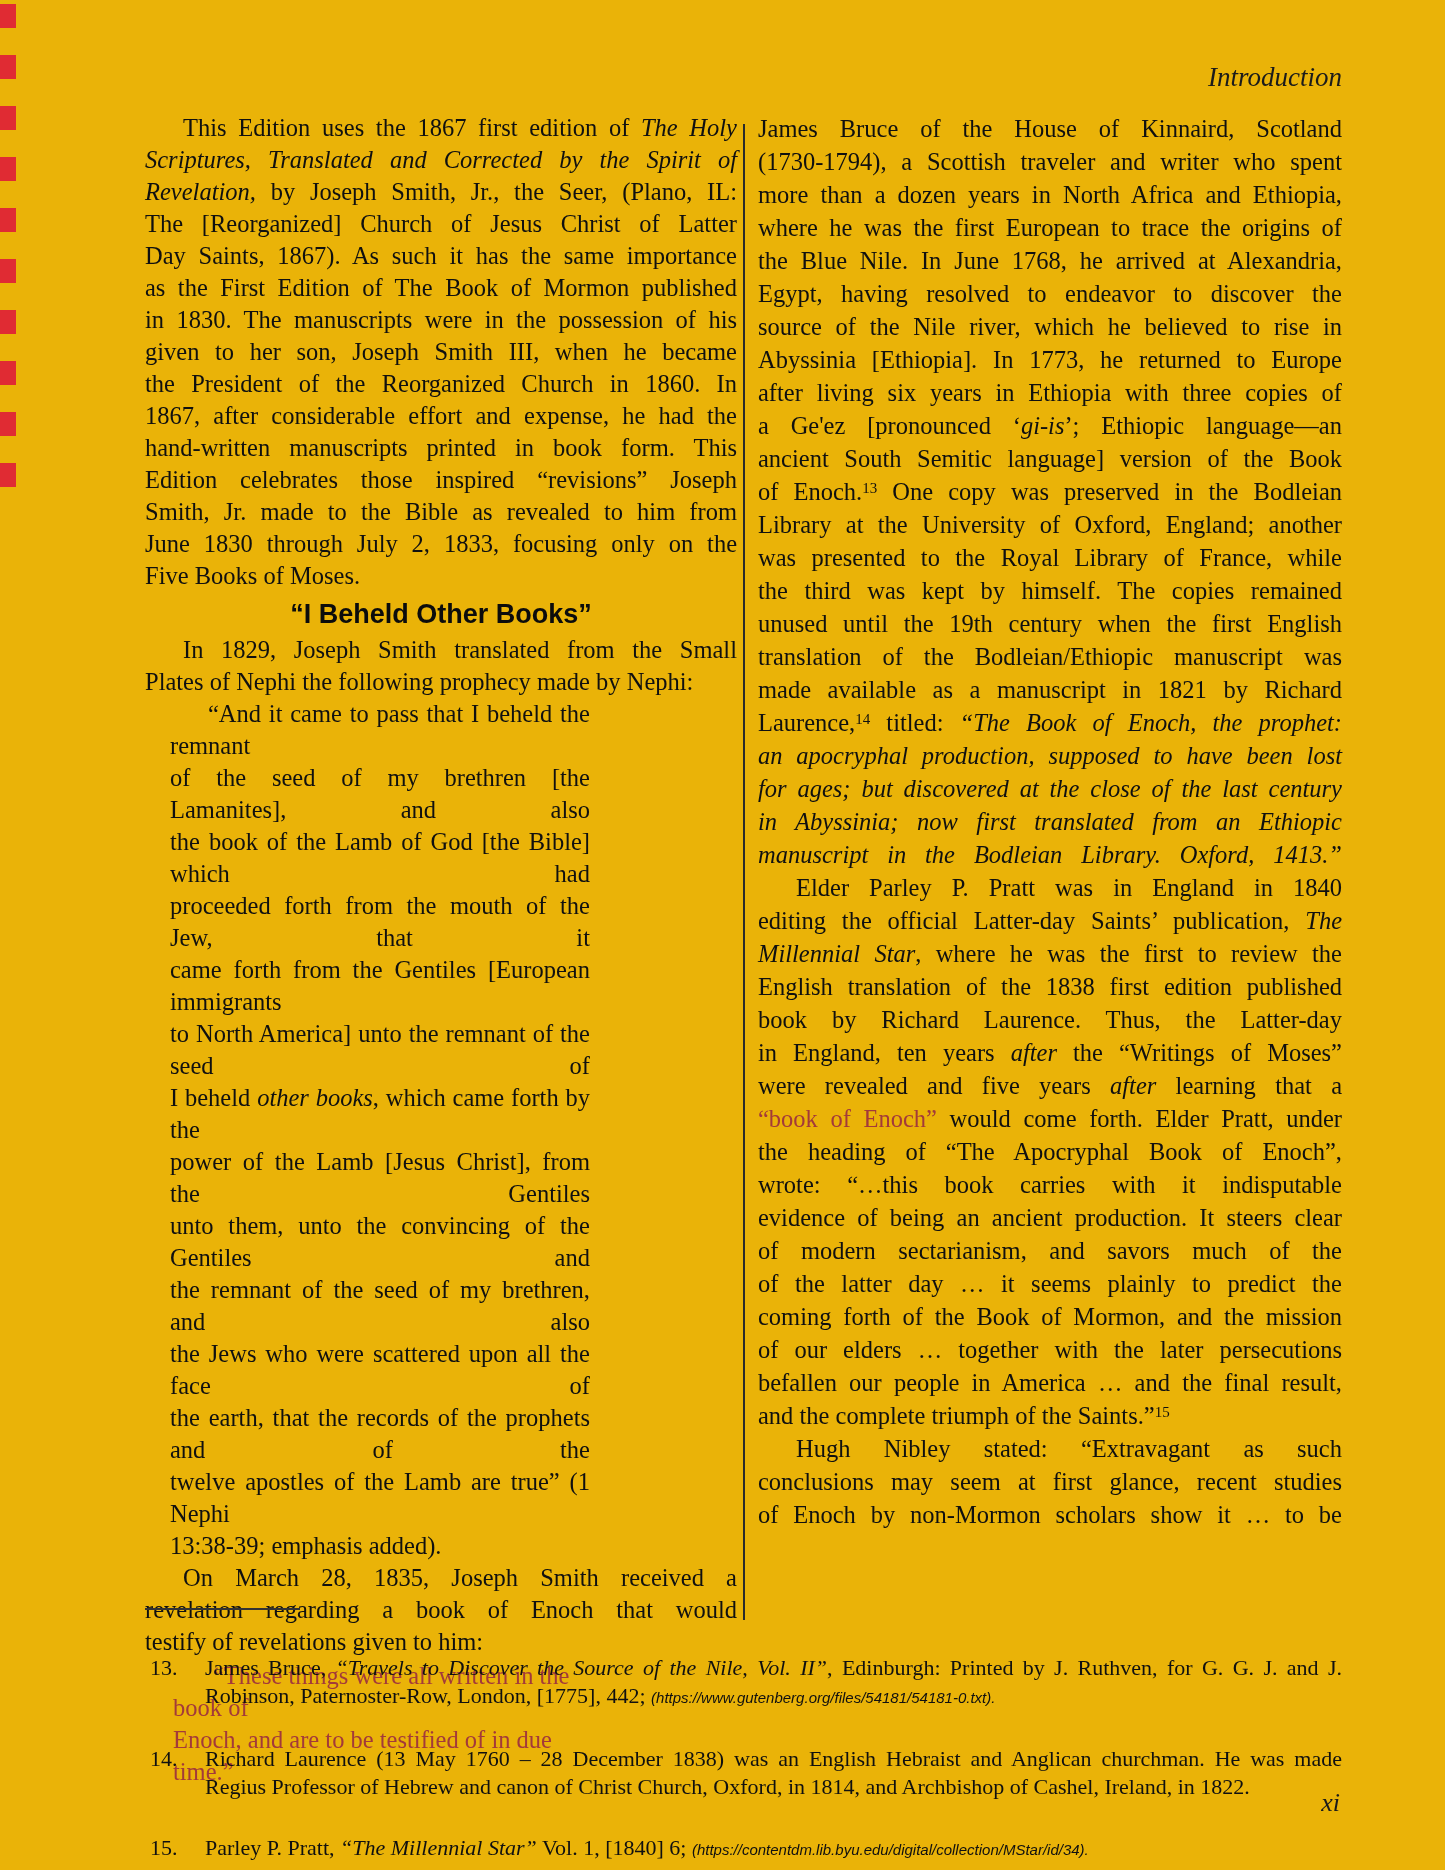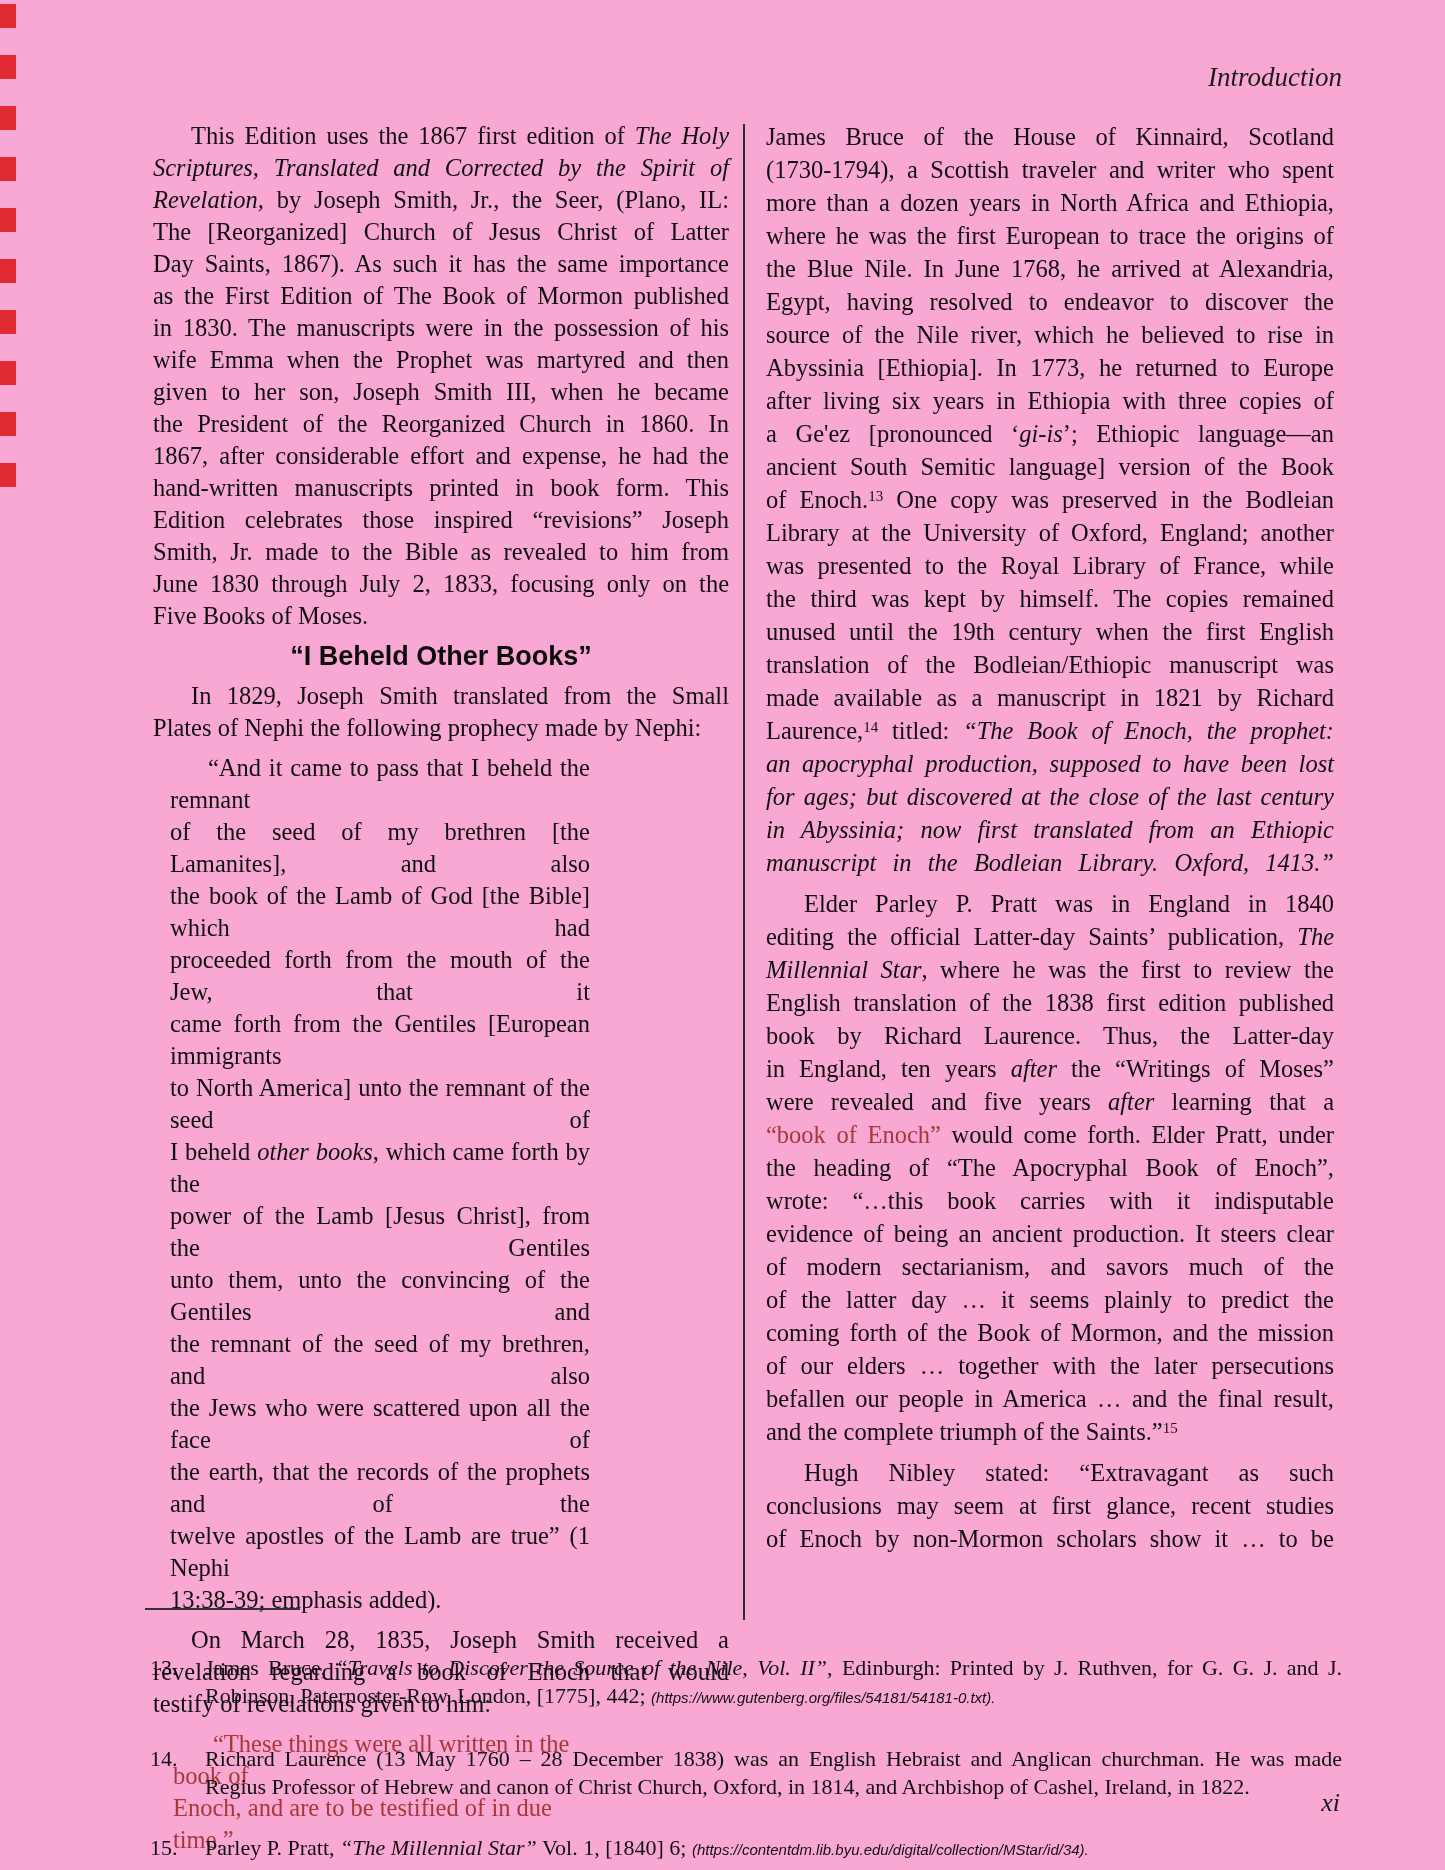--- a/index.html
+++ b/index.html
@@ -1,29 +1,29 @@
 <!DOCTYPE html>
 <html style="--red: #a33a3a; --bar: #e02b33;"><head>
 <meta charset="utf-8">
 <style>
   html,body{margin:0;padding:0;background:#ffffff;}
-  .page{position:relative;width:1445px;height:1870px;background:#f9a8d4;
+  .page{position:relative;width:1445px;height:1870px;background:#eab308;
         font-family:"Liberation Serif",serif;color:#101010;overflow:hidden;}
   .red-bar{position:absolute;left:0;top:4px;width:16px;height:506px;
         background:repeating-linear-gradient(to bottom,var(--bar,#e02b33) 0 24px,transparent 24px 51px);}
   .running-header{position:absolute;top:62px;right:103px;font-style:italic;font-size:27px;color:#1b1b1b;}
   .columns{position:absolute;left:145px;top:112px;width:1197px;}
   .col{position:absolute;top:0;}
   .col-left{left:0;width:592px;font-size:24.5px;line-height:32px;}
   .col-right{left:613px;width:584px;font-size:24.5px;line-height:33px;}
   .col-divider{position:absolute;left:598px;top:12px;width:2px;height:1496px;background:#2b2b2b;}
   .ln{text-align:justify;text-align-last:justify;}
   .ln.end{text-align-last:left;}
   .ln.in{text-indent:38px;}
-  .blk{margin:8px;}
+  .blk{margin:0;}
   .blk.h{margin:6px 0 4px;}
   .blk.h .ln{text-align:center;text-align-last:center;
         font-family:"Liberation Sans",sans-serif;font-weight:bold;font-size:27px;color:#0c0c0c;}
   .blk.bq{margin-left:25px;margin-right:147px;}
   .blk.redq{color:var(--red,#a33a3a);margin:2px 120px 0 28px;}
   .blk.redq .ln{text-align:left;text-align-last:left;}
   .blk.redq .ln.in{text-indent:40px;}
   .it{font-style:italic;}
   .red{color:var(--red,#a33a3a);}
   .sup{font-size:15px;vertical-align:7px;line-height:0;}
@@ -43,21 +43,20 @@
   <div class="columns">
     <div class="col col-left" id="col-left">
         <div class="blk p">
           <div class="ln in"><span>This Edition uses the 1867 first edition of </span><span class="it">The Holy</span></div>
           <div class="ln "><span class="it">Scriptures, Translated and Corrected by the Spirit of</span></div>
           <div class="ln "><span class="it">Revelation,</span><span> by Joseph Smith, Jr., the Seer, (Plano, IL:</span></div>
           <div class="ln "><span>The [Reorganized] Church of Jesus Christ of Latter</span></div>
           <div class="ln "><span>Day Saints, 1867). As such it has the same importance</span></div>
           <div class="ln "><span>as the First Edition of The Book of Mormon published</span></div>
           <div class="ln "><span>in 1830. The manuscripts were in the possession of his</span></div>
-          <div class="ln "><span>wife Emma when the Prophet was martyred and then</span></div>
           <div class="ln "><span>given to her son, Joseph Smith III, when he became</span></div>
           <div class="ln "><span>the President of the Reorganized Church in 1860. In</span></div>
           <div class="ln "><span>1867, after considerable effort and expense, he had the</span></div>
           <div class="ln "><span>hand-written manuscripts printed in book form. This</span></div>
           <div class="ln "><span>Edition celebrates those inspired “revisions” Joseph</span></div>
           <div class="ln "><span>Smith, Jr. made to the Bible as revealed to him from</span></div>
           <div class="ln "><span>June 1830 through July 2, 1833, focusing only on the</span></div>
           <div class="ln end"><span>Five Books of Moses.</span></div>
         </div>
         <div class="blk h">

